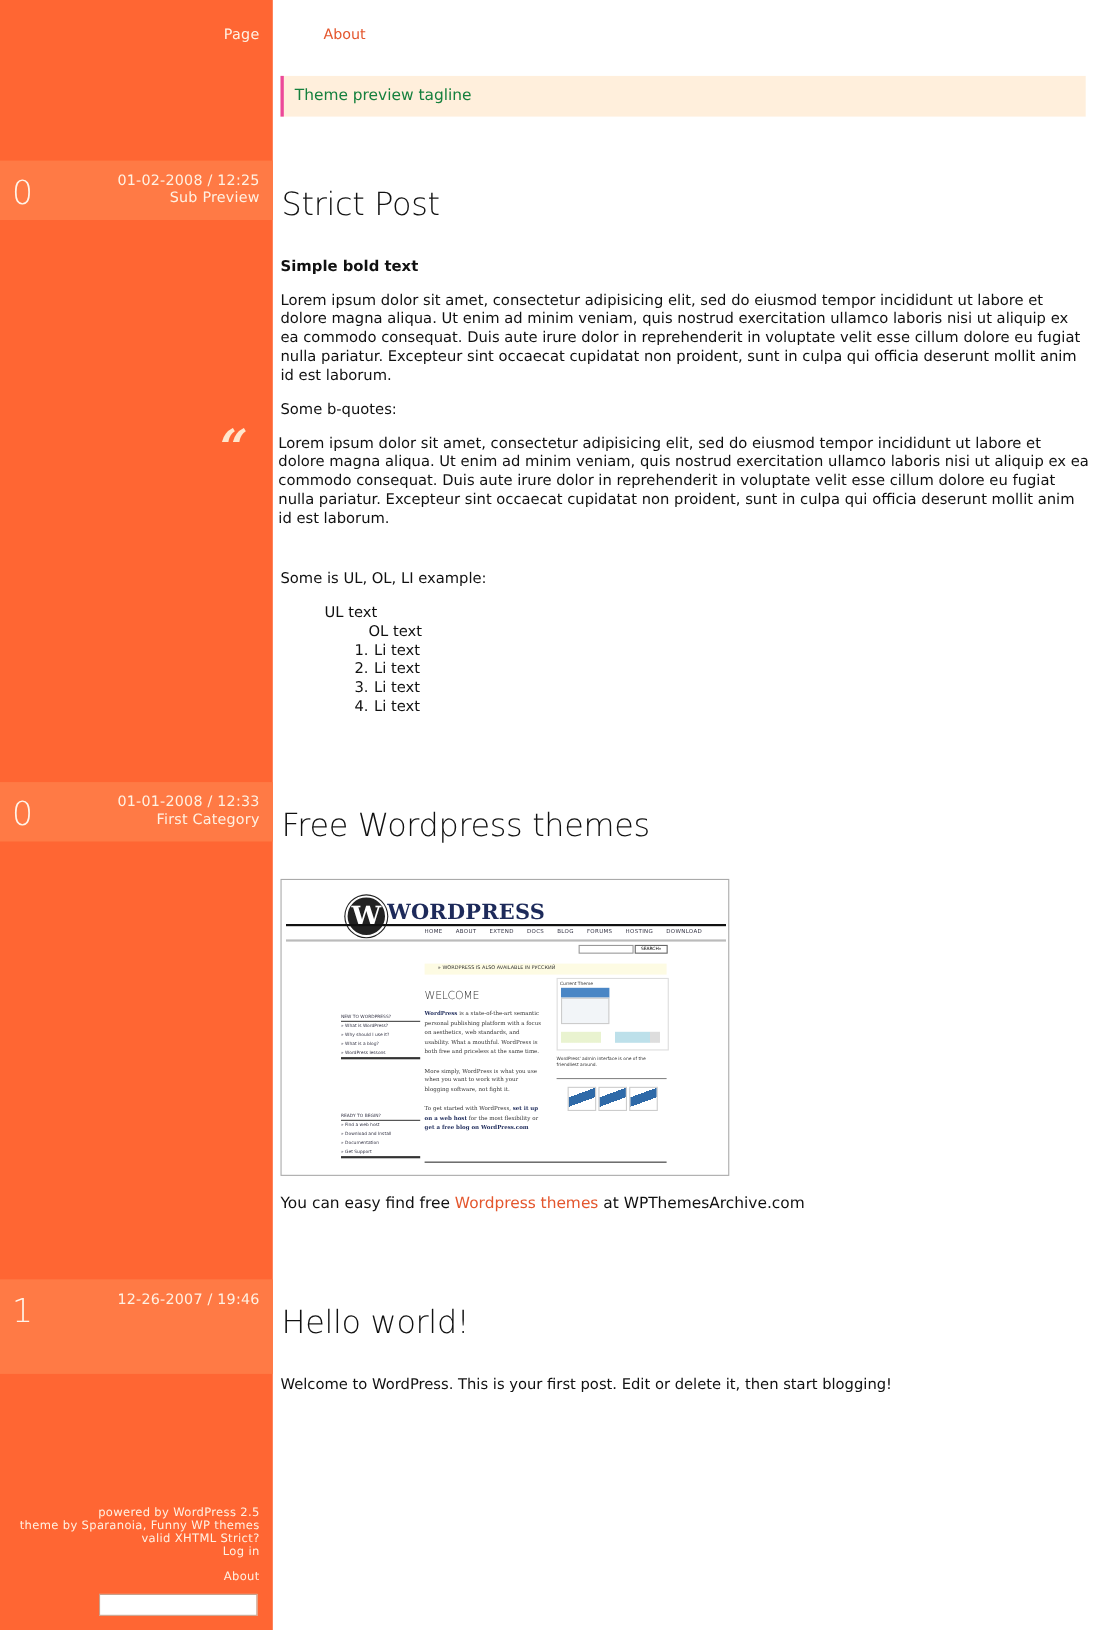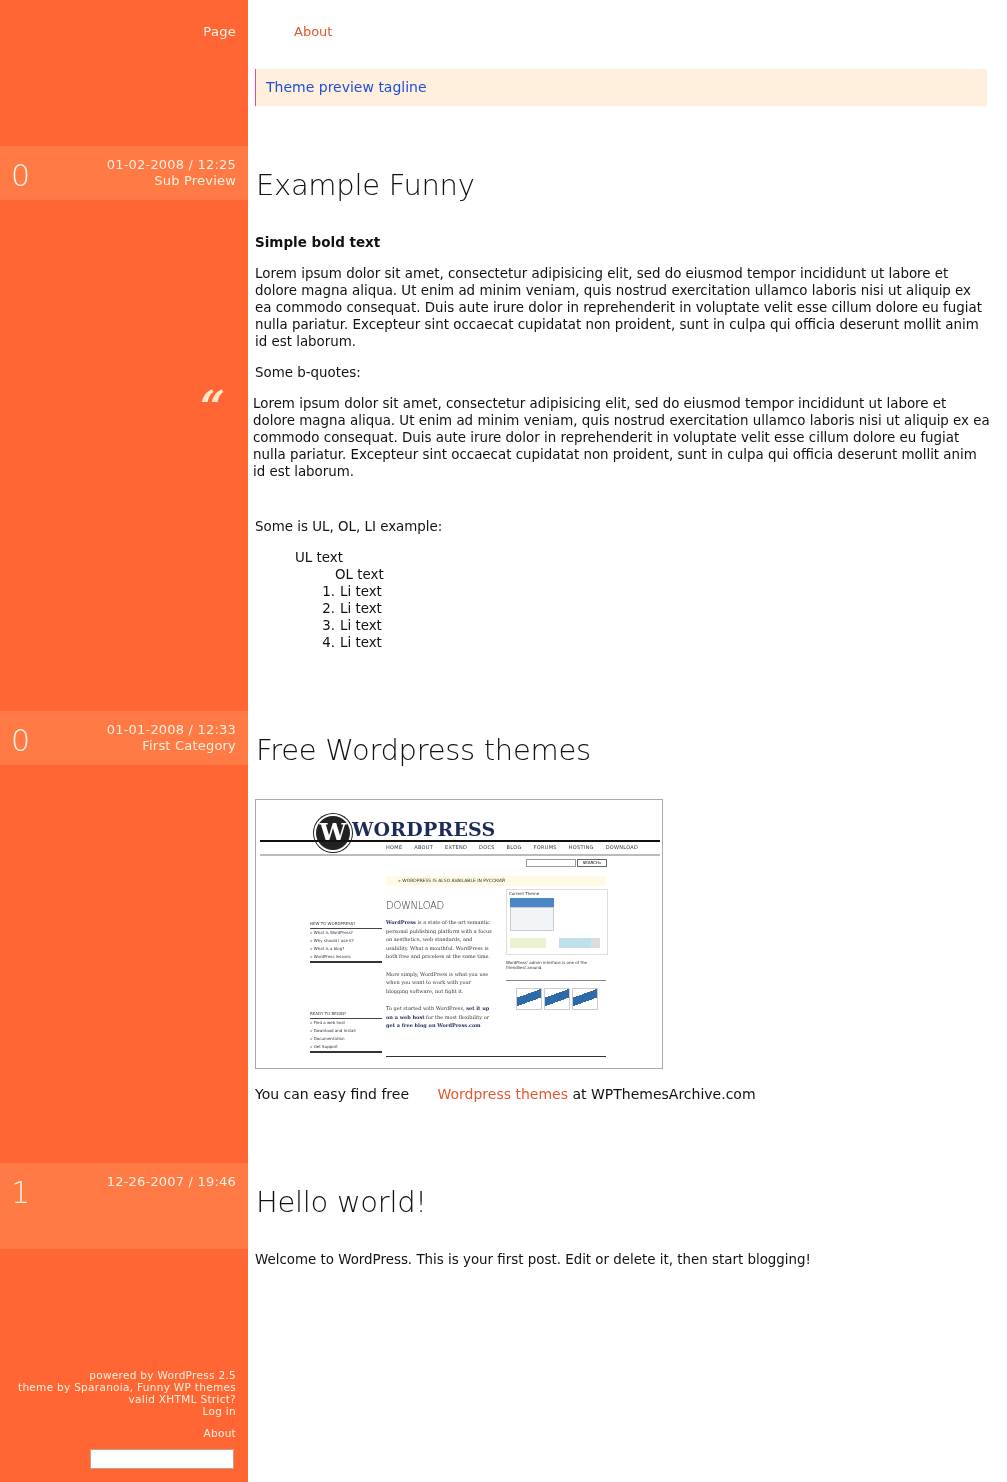--- a/index.html
+++ b/index.html
@@ -52,39 +52,39 @@
     box-sizing: border-box; background: #fff; border: 1px solid #c9a08a; padding: 0 3px;
     font-size: 11px;
   }
 
   .nav-about {
     position: absolute; left: 294px; top: 24px; color: #e4572e; font-size: 13px;
     text-decoration: none;
   }
   .tagline {
     position: absolute; left: 255px; top: 69px; width: 732px; height: 37px;
-    background: #ffefdc; border-left: 1px solid #ec4899; box-sizing: border-box;
-    padding: 10px 0 0 10px; font-size: 14px; color: #1d4ed8;
+    background: #ffefdc; border-left: 3px solid #ec4899; box-sizing: border-box;
+    padding: 10px 0 0 10px; font-size: 14px; color: #15803d;
   }
   .post-title {
     position: absolute; left: 256px; margin: 0;
     font-family: "DejaVu Sans", sans-serif; font-weight: 200; font-size: 29px;
     letter-spacing: -0.3px; color: #111; white-space: nowrap;
   }
   .content {
     position: absolute; left: 255px; width: 735px; font-size: 13.4px; line-height: 17px; color: #111;
   }
   .content p { margin: 0; }
   .bold-text { font-weight: bold; font-size: 13.5px; }
   .list-block { position: absolute; left: 255px; font-size: 13.4px; line-height: 17px; color: #111; }
   .list-block .ul-text { margin-left: 40px; }
   .list-block .ol-text { margin-left: 80px; }
   .list-block .li { margin-left: 58px; }
   .list-block .li .num { display: inline-block; width: 22px; text-align: right; margin-right: 5px; }
-  .link { color: #e4572e; text-decoration: none; margin-left: 24px; }
+  .link { color: #e4572e; text-decoration: none; }
 
   
   .shot {
     position: absolute; left: 255px; top: 799px; width: 408px; height: 270px;
     box-sizing: border-box; border: 1px solid #aaa; background: #fff; overflow: hidden;
   }
   .shot .wp-logo {
     position: absolute; left: 58px; top: 14px; width: 34px; height: 34px; border-radius: 50%;
     background: #222; color: #fff; font-family: "DejaVu Serif", serif; font-weight: bold; font-size: 24px;
     text-align: center; line-height: 34px; border: 2px solid #fff; box-shadow: 0 0 0 1px #222;
@@ -154,21 +154,21 @@
     <div>Log in</div>
   </div>
   <div class="search-label">About</div>
   <input class="search-input" type="text" value="" style="">
 </div>
 
 <a class="nav-about">About</a>
 
 <div class="tagline">Theme preview tagline</div>
 
-<h2 class="post-title" style="top:168px;">Example Funny</h2>
+<h2 class="post-title" style="top:168px;">Strict Post</h2>
 
 <div class="content" style="top:234px;">
   <p class="bold-text">Simple bold text</p>
 </div>
 <div class="content" style="top:265px;">Lorem ipsum dolor sit amet, consectetur adipisicing elit, sed do eiusmod tempor incididunt ut labore et dolore magna aliqua. Ut enim ad minim veniam, quis nostrud exercitation ullamco laboris nisi ut aliquip ex ea commodo consequat. Duis aute irure dolor in reprehenderit in voluptate velit esse cillum dolore eu fugiat nulla pariatur. Excepteur sint occaecat cupidatat non proident, sunt in culpa qui officia deserunt mollit anim id est laborum.</div>
 <div class="content" style="top:364px;">Some b-quotes:</div>
 <div class="content" style="top:395px;left:253px;width:738px;">Lorem ipsum dolor sit amet, consectetur adipisicing elit, sed do eiusmod tempor incididunt ut labore et dolore magna aliqua. Ut enim ad minim veniam, quis nostrud exercitation ullamco laboris nisi ut aliquip ex ea commodo consequat. Duis aute irure dolor in reprehenderit in voluptate velit esse cillum dolore eu fugiat nulla pariatur. Excepteur sint occaecat cupidatat non proident, sunt in culpa qui officia deserunt mollit anim id est laborum.</div>
 
 <div class="content" style="top:518px;">Some is UL, OL, LI example:</div>
 <div class="list-block" style="top:549px;">
@@ -184,21 +184,21 @@
 
 <div class="shot">
   <div class="wp-logo">W</div>
   <div class="wp-word">WORDPRESS</div>
   <div class="hr1"></div>
   <div class="tnav">HOME ABOUT EXTEND DOCS BLOG FORUMS HOSTING DOWNLOAD</div>
   <div class="hr2"></div>
   <div class="sbox"></div>
   <div class="sbtn">SEARCH»</div>
   <div class="notice">» WORDPRESS IS ALSO AVAILABLE IN РУССКИЙ</div>
-  <div class="welcome">DOWNLOAD</div>
+  <div class="welcome">WELCOME</div>
   <div class="wtext">
     <b>WordPress</b><span> is a state-of-the-art semantic personal publishing platform with a focus on aesthetics, web standards, and usability. What a mouthful. WordPress is both free and priceless at the same time.</span><br><br>
     <span>More simply, WordPress is what you use when you want to work with your blogging software, not fight it.</span><br><br>
     <span>To get started with WordPress, </span><b>set it up on a web host</b><span> for the most flexibility or </span><b>get a free blog on WordPress.com</b>
   </div>
   <div class="lnav" style="top:120px;">
     <div class="h">NEW TO WORDPRESS?</div>
     <div>» What is WordPress?</div>
     <div>» Why should I use it?</div>
     <div>» What is a blog?</div>

